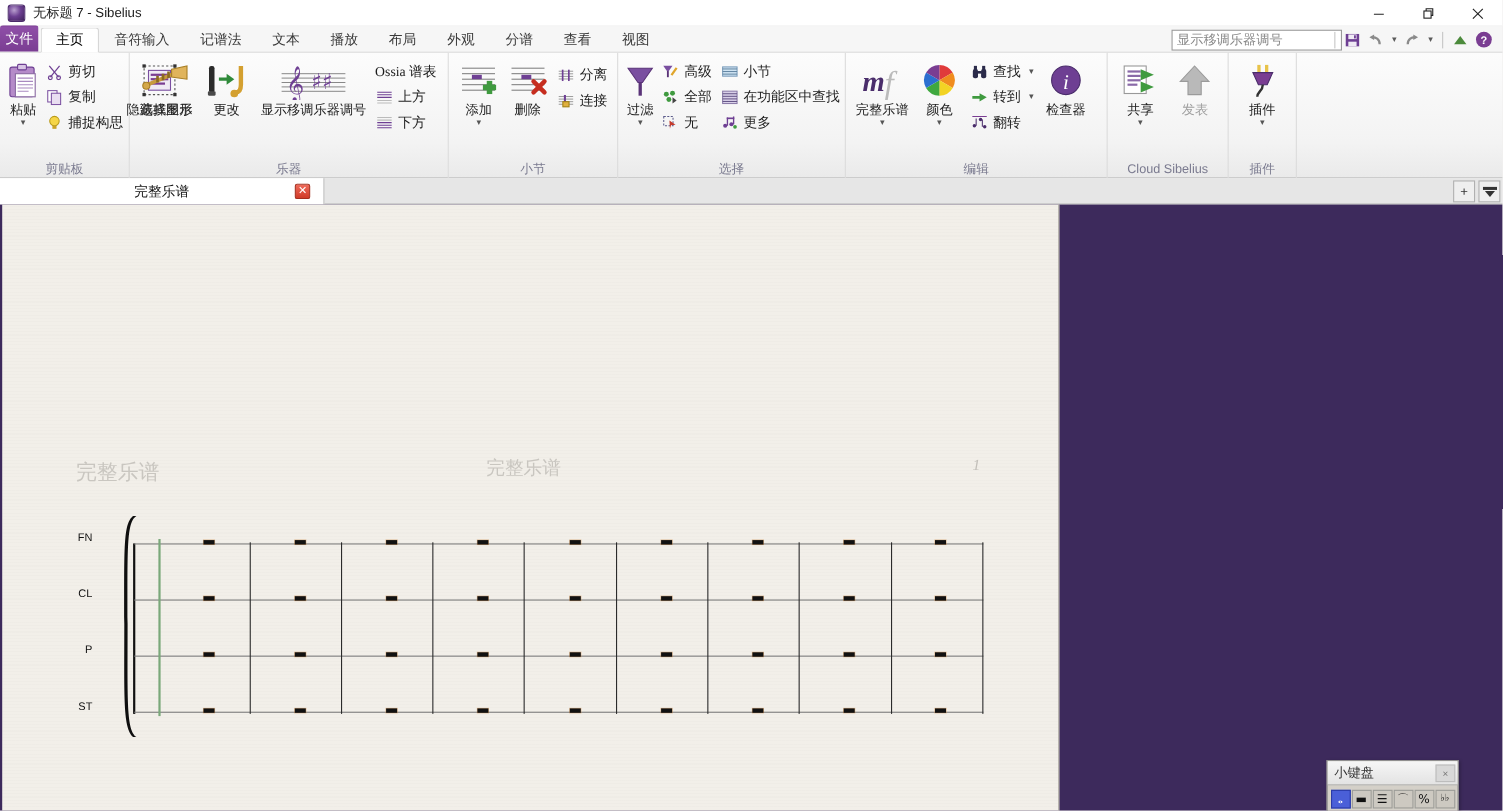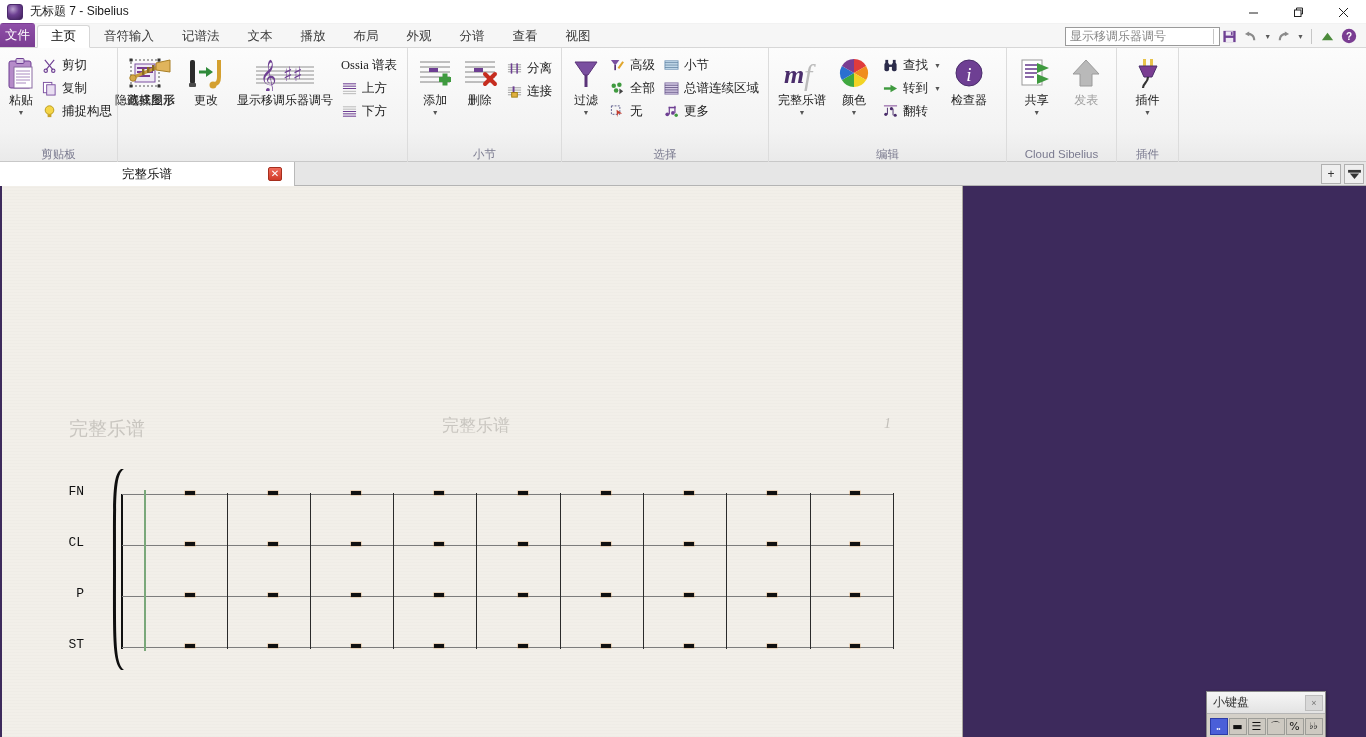--- a/index.html
+++ b/index.html
@@ -154,22 +154,22 @@
     position: absolute; font-size: 19px; color: #c9c6c0;
     font-family: "DejaVu Sans", sans-serif;
   }
   .pagenum {
     position: absolute; font-size: 14px; color: #c2bfb9;
     font-family: "Liberation Serif", serif; font-style: italic;
   }
 
   .system { position: absolute; }
   .staffname {
-    position: absolute; font-family: Liberation Mono, monospace;
-    font-size: 13px; color: #111; text-align: right; width: 40px;
+    position: absolute; font-family: Liberation Sans, sans-serif;
+    font-size: 10px; color: #111; text-align: right; width: 40px;
   }
   .stafflineblk { position: absolute; height: 1px; background: #7d7d7d; }
   .barline { position: absolute; width: 1px; background: #2b2b2b; }
   .barline.heavy { width: 2px; background: #111; }
   .rest {
     position: absolute; width: 10px; height: 4px; background: #111;
     box-shadow: 0 0 0 0.5px rgba(200,120,40,.5);
   }
   .brace {
     position: absolute; font-family: "DejaVu Serif", serif; color: #111;
@@ -442,20 +442,21 @@
                   <line x1="1" y1="8" x2="15" y2="8"></line>
                   <line x1="1" y1="10.5" x2="15" y2="10.5"></line>
                   <line x1="1" y1="13" x2="15" y2="13"></line>
                 </g>
               </svg>
           </span>
           <span>下方</span>
         </div>
       </div>
     </div>
+    <div class="group-label">乐器</div>
   </div>
 
   <div class="group" style="width:154px">
     <div class="group-inner">
       <div class="bigbtn">
         <div class="ico">
           <svg width="36" height="34" viewBox="0 0 36 34">
             <g stroke="#777" stroke-width="0.9">
                 <line x1="3" y1="5" x2="33" y2="5"></line>
                 <line x1="3" y1="10" x2="33" y2="10"></line>
@@ -595,21 +596,21 @@
             <svg width="15" height="15" viewBox="0 0 16 16">
                 <rect x="1" y="2" width="14" height="12" fill="#d8cfe8" stroke="#8a7aa8"></rect>
                 <g stroke="#5a4a7d" stroke-width="0.9">
                   <line x1="1" y1="4.5" x2="15" y2="4.5"></line>
                   <line x1="1" y1="7" x2="15" y2="7"></line>
                   <line x1="1" y1="9.5" x2="15" y2="9.5"></line>
                   <line x1="1" y1="12" x2="15" y2="12"></line>
                 </g>
               </svg>
           </span>
-          <span>总谱连续区域</span>
+          <span>在功能区中查找</span>
         </div>
         <div class="smallbtn">
           <span class="sico">
             <svg width="15" height="15" viewBox="0 0 16 16">
                 <g fill="#6e3f93">
                   <circle cx="3.5" cy="11" r="2"></circle>
                   <rect x="5" y="3" width="1.3" height="8"></rect>
                   <circle cx="9.5" cy="9.5" r="2"></circle>
                   <rect x="11" y="2" width="1.3" height="7.5"></rect>
                   <rect x="5" y="3" width="7.3" height="1.6"></rect>

